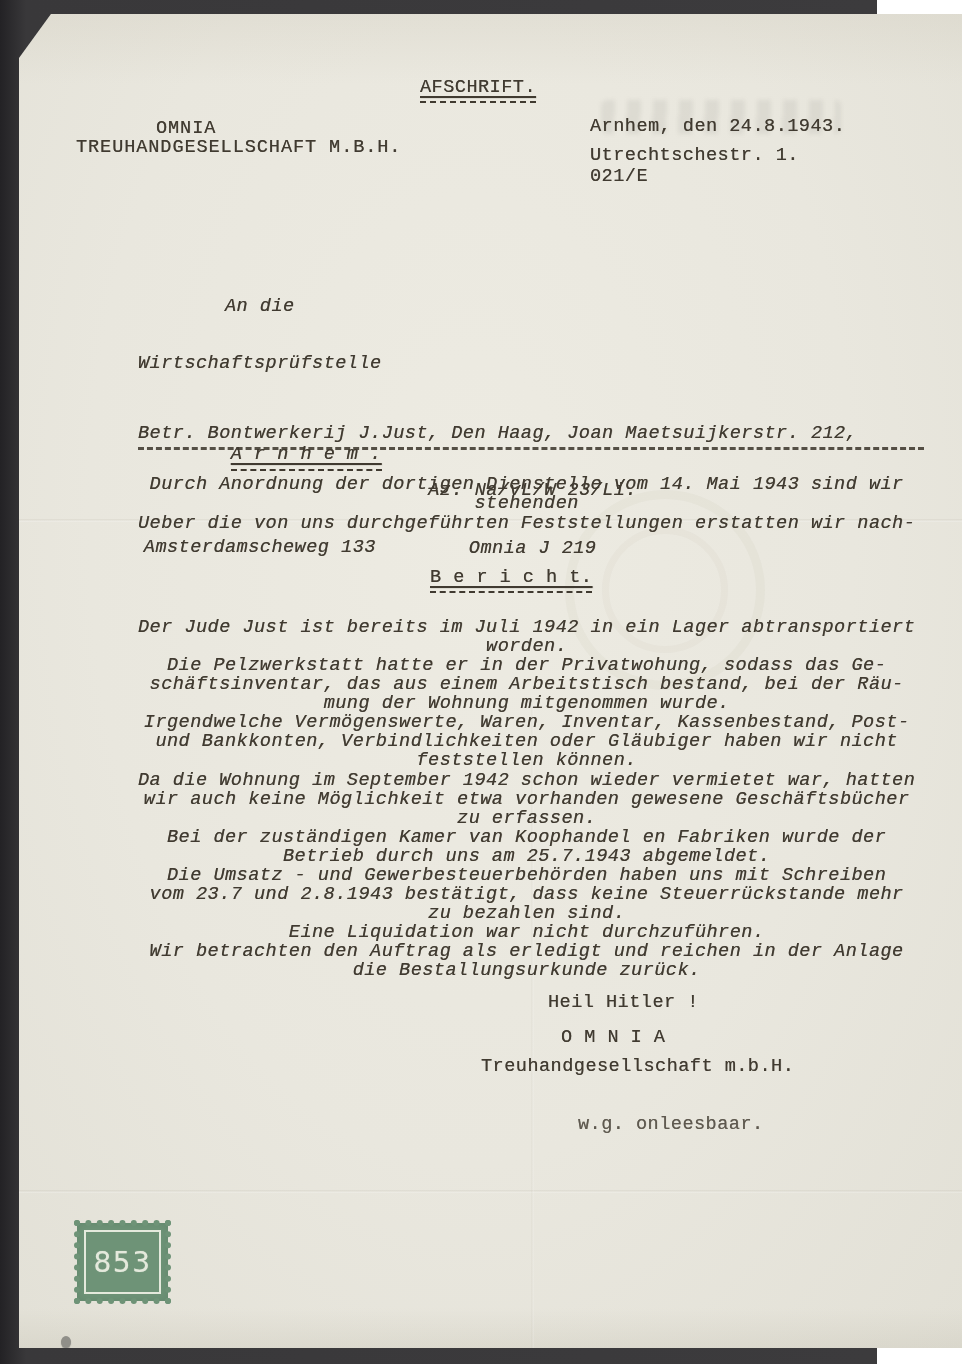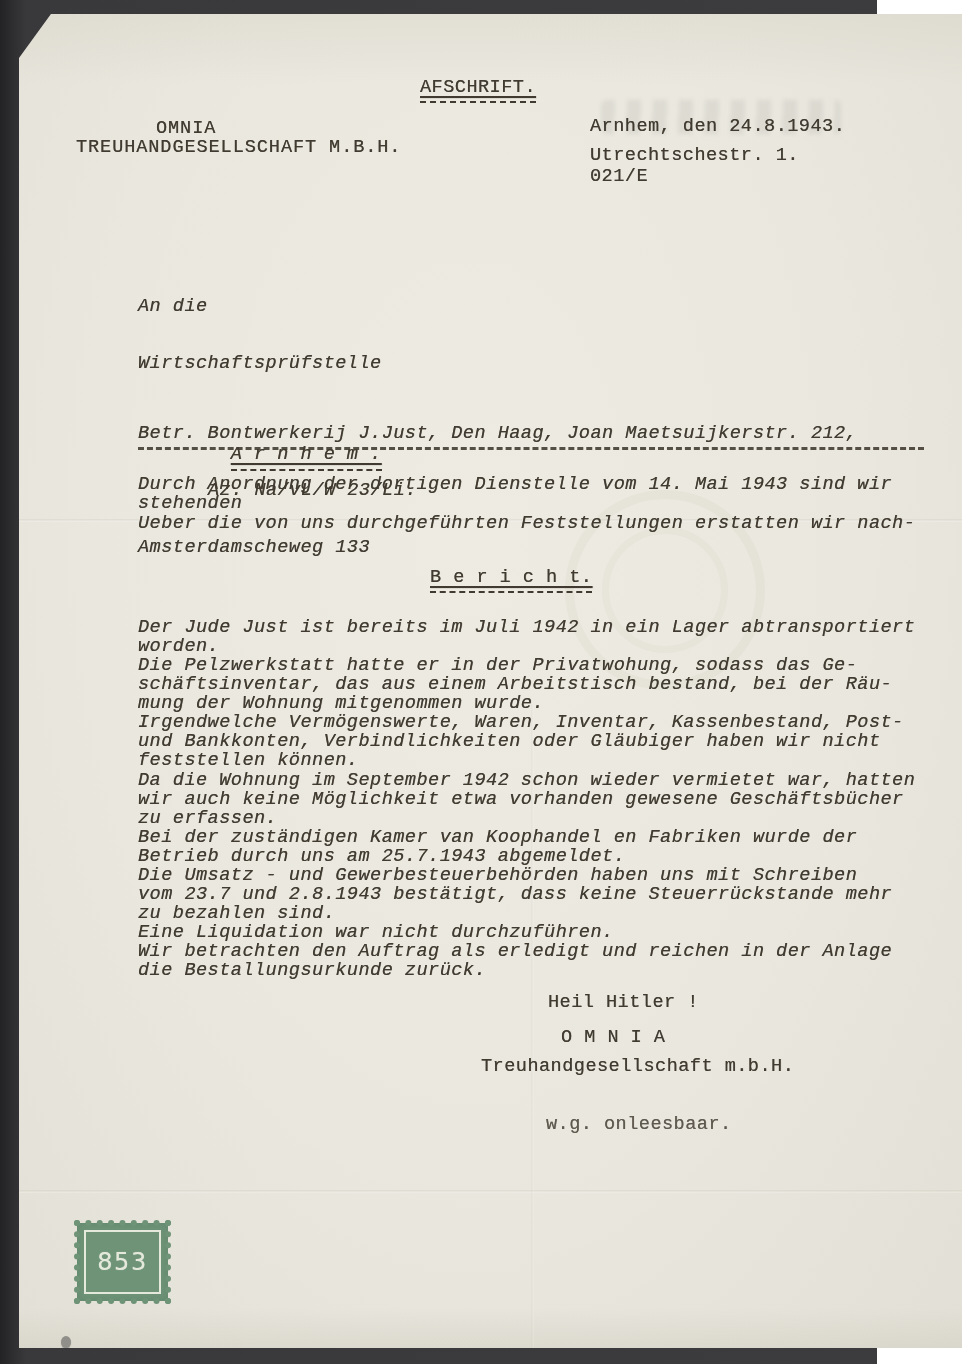--- a/index.html
+++ b/index.html
@@ -11,20 +11,21 @@
   }
   *{margin:0;padding:0;box-sizing:border-box;}
   body{
     width:979px;height:1364px;overflow:hidden;
     font-family:"Liberation Mono","DejaVu Sans Mono",monospace;
   }
   .scan{
     position:relative;width:877px;height:1364px;
     background:
       linear-gradient(90deg, #232225 0px, #39383a 26px, #3c3b3d 100%);
+    text-align: center;
   }
   .page{
     position:absolute;left:19px;top:14px;width:943px;height:1334px;
     background:
       linear-gradient(180deg, rgba(205,200,185,0.28) 0px, rgba(0,0,0,0) 70px),
       linear-gradient(0deg, rgba(190,186,170,0.25) 0px, rgba(0,0,0,0) 40px),
       radial-gradient(ellipse at 48% 38%, #edebe2 0%, #e9e7de 55%, #e2e0d6 100%);
     clip-path:polygon(0 44px, 32px 0, 100% 0, 100% 100%, 0 100%);
     box-shadow:0 0 14px rgba(0,0,0,0.55);
   }
@@ -38,21 +39,21 @@
   .u-dd{ 
     text-decoration:underline;text-decoration-thickness:1.6px;text-underline-offset:3.5px;
     border-bottom:2px dashed var(--ink);padding-bottom:4px;
   }
   .tblock .tline{white-space:pre;font-style:italic;}
   .sep{
     position:absolute;height:0;
     border-top:3px dashed var(--ink);opacity:0.88;
   }
   .indent{padding-left:70px;}
-  .fade{opacity:0.82;}
+  .fade{opacity:0.82;margin-left:32px;}
   
   .crease-h{position:absolute;left:0;right:0;height:3px;
     background:linear-gradient(180deg, rgba(120,110,88,0.10), rgba(255,255,255,0.30));}
   .crease-v{position:absolute;width:3px;
     background:linear-gradient(90deg, rgba(120,110,88,0.06), rgba(255,255,255,0.18));}
   .watermark{position:absolute;width:200px;height:200px;border-radius:50%;
     border:9px solid rgba(150,140,110,0.055);}
   .watermark::before{content:'';position:absolute;inset:28px;border-radius:50%;
     border:7px solid rgba(150,140,110,0.05);}
   .smudge{position:absolute;background:
@@ -62,21 +63,21 @@
     background:#908f89;box-shadow:0 1px 1px rgba(0,0,0,0.25);}
   
   .stamp{position:absolute;width:91px;height:78px;background:var(--stamp-green);
     box-shadow:inset 0 0 10px rgba(30,60,40,0.15);}
   .stamp::before{content:'';position:absolute;inset:-3px;
     border:6px dotted var(--stamp-green);}
   .stamp-frame{position:absolute;inset:7px;border:2.5px solid var(--stamp-text);
     display:flex;align-items:center;justify-content:center;}
   .stamp-number{
     font-family:"DejaVu Sans","Liberation Sans",sans-serif;
-    font-size:24px;color:var(--stamp-text);letter-spacing:1.5px;
+    font-size:28px;color:var(--stamp-text);letter-spacing:1.5px;
     text-shadow:0 0 1px rgba(230,235,220,0.6);
   }
 </style>
 </head>
 <body>
 
 <div class="scan">
   <div class="page">
 
     <div class="crease-h" style="top:505px"></div>
@@ -100,20 +101,21 @@
       <div class="tline">Wirtschaftsprüfstelle</div>
       <div class="tline" style="margin-top:14px">
         <span class="u-dd">A r n h e m .</span>
       </div>
       <div class="tline" style="margin-top:17px">Amsterdamscheweg 133</div>
     </div>
 
     <div class="t tblock" style="left:119px;top:372px">
       <div class="tline">Betr. Bontwerkerij J.Just, Den Haag, Joan Maetsuijkerstr. 212,</div>
       <div class="tline indent">Az. Na/vL/W 23/Li.</div>
+      <div class="tline indent">Omnia J 219</div>
     </div>
 
     <div class="sep" style="left:119px;top:433px;width:786px"></div>
 
     <div class="t tblock" style="left:119px;top:461px;line-height:19.3px"><div class="tline">Durch Anordnung der dortigen Dienstelle vom 14. Mai 1943 sind wir</div><div class="tline">stehenden</div><div class="tline">Ueber die von uns durchgeführten Feststellungen erstatten wir nach-</div></div>
 
     <div class="t u-dd" style="left:411px;top:554px">B e r i c h t.</div>
 
     <div class="t tblock" style="left:119px;top:604px;line-height:19.07px"><div class="tline">Der Jude Just ist bereits im Juli 1942 in ein Lager abtransportiert</div><div class="tline">worden.</div><div class="tline">Die Pelzwerkstatt hatte er in der Privatwohung, sodass das Ge-</div><div class="tline">schäftsinventar, das aus einem Arbeitstisch bestand, bei der Räu-</div><div class="tline">mung der Wohnung mitgenommen wurde.</div><div class="tline">Irgendwelche Vermögenswerte, Waren, Inventar, Kassenbestand, Post-</div><div class="tline">und Bankkonten, Verbindlichkeiten oder Gläubiger haben wir nicht</div><div class="tline">feststellen können.</div><div class="tline">Da die Wohnung im September 1942 schon wieder vermietet war, hatten</div><div class="tline">wir auch keine Möglichkeit etwa vorhanden gewesene Geschäftsbücher</div><div class="tline">zu erfassen.</div><div class="tline">Bei der zuständigen Kamer van Koophandel en Fabriken wurde der</div><div class="tline">Betrieb durch uns am 25.7.1943 abgemeldet.</div><div class="tline">Die Umsatz - und Gewerbesteuerbehörden haben uns mit Schreiben</div><div class="tline">vom 23.7 und 2.8.1943 bestätigt, dass keine Steuerrückstande mehr</div><div class="tline">zu bezahlen sind.</div><div class="tline">Eine Liquidation war nicht durchzuführen.</div><div class="tline">Wir betrachten den Auftrag als erledigt und reichen in der Anlage</div><div class="tline">die Bestallungsurkunde zurück.</div></div>
 

